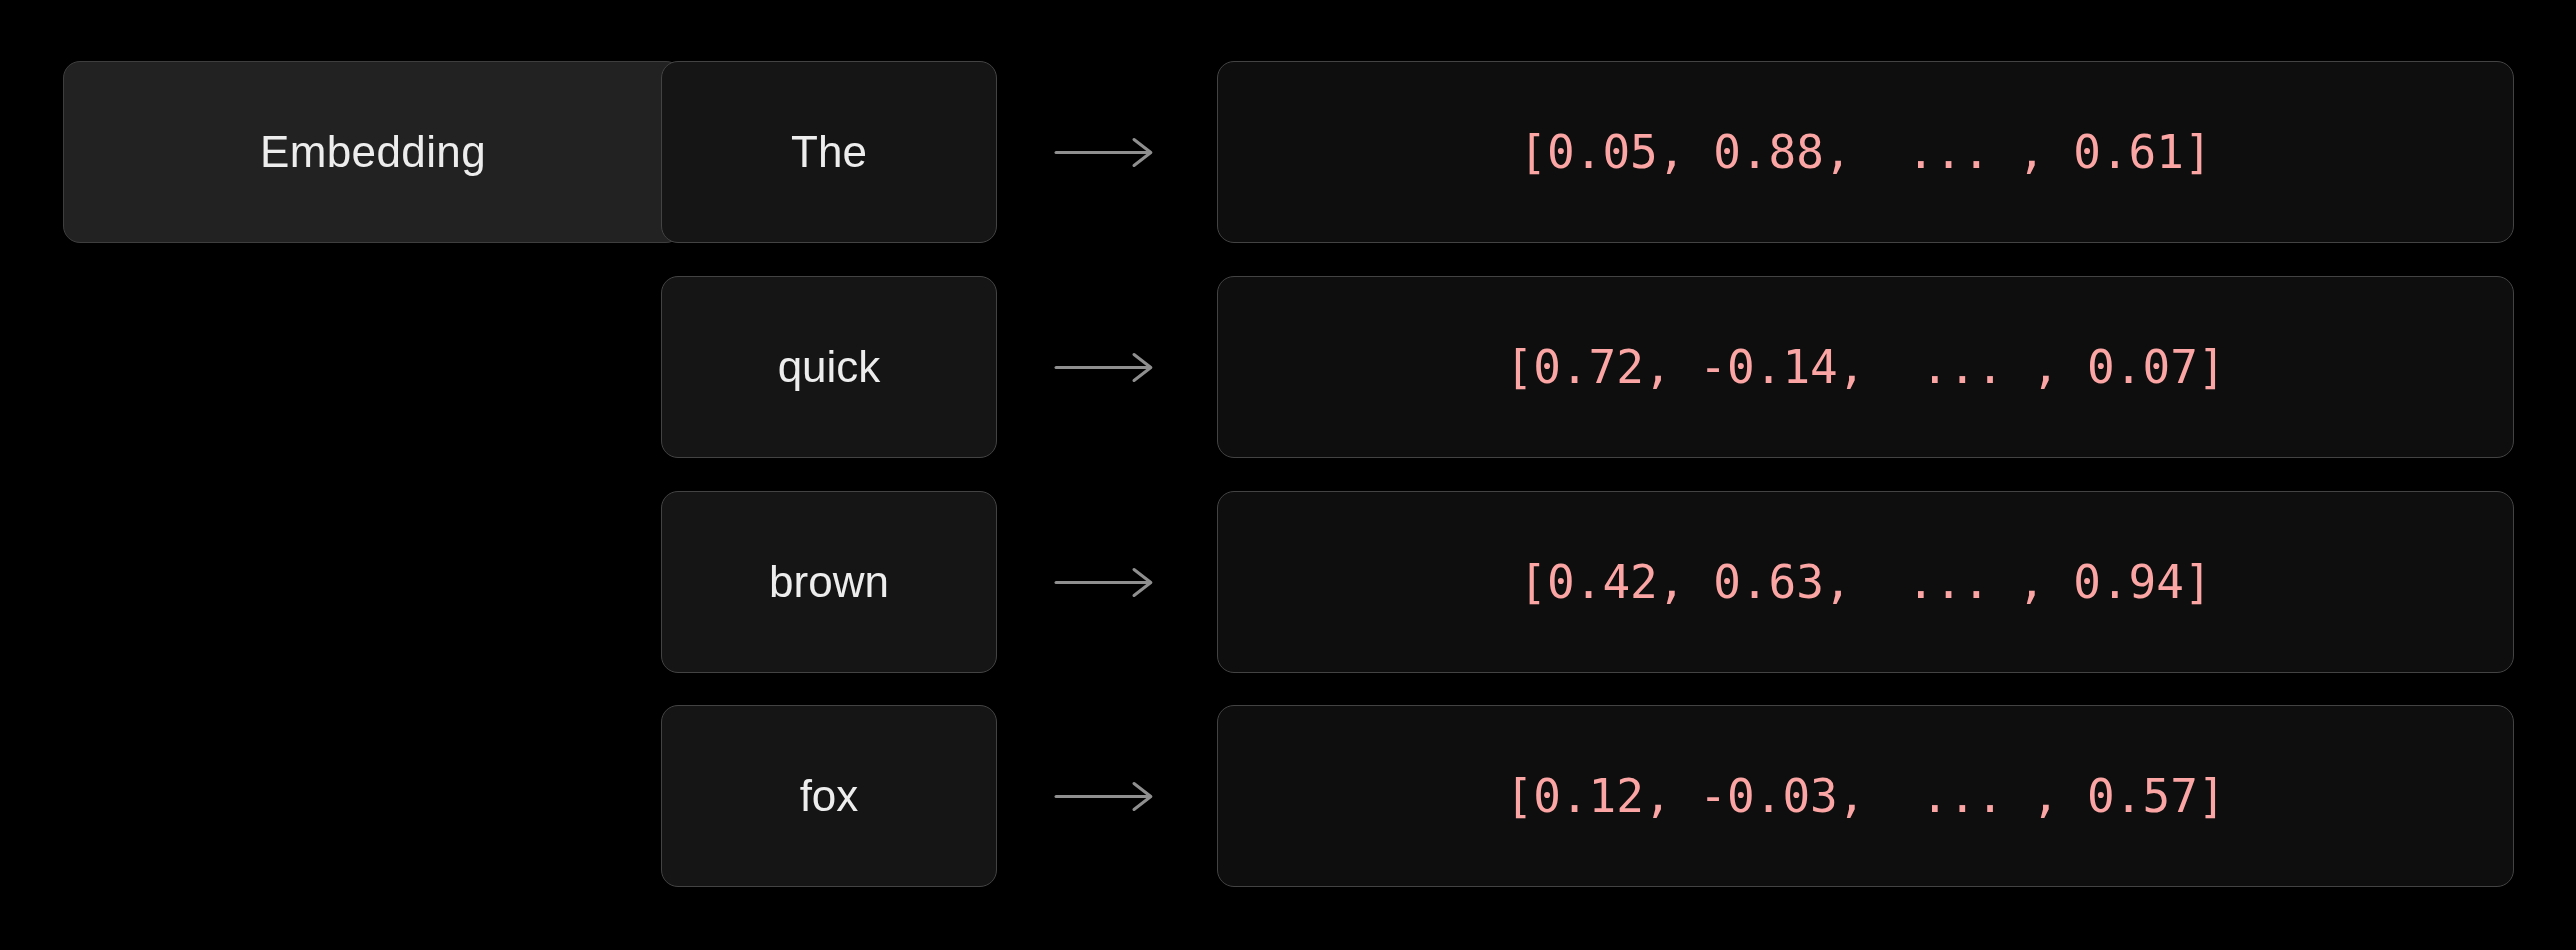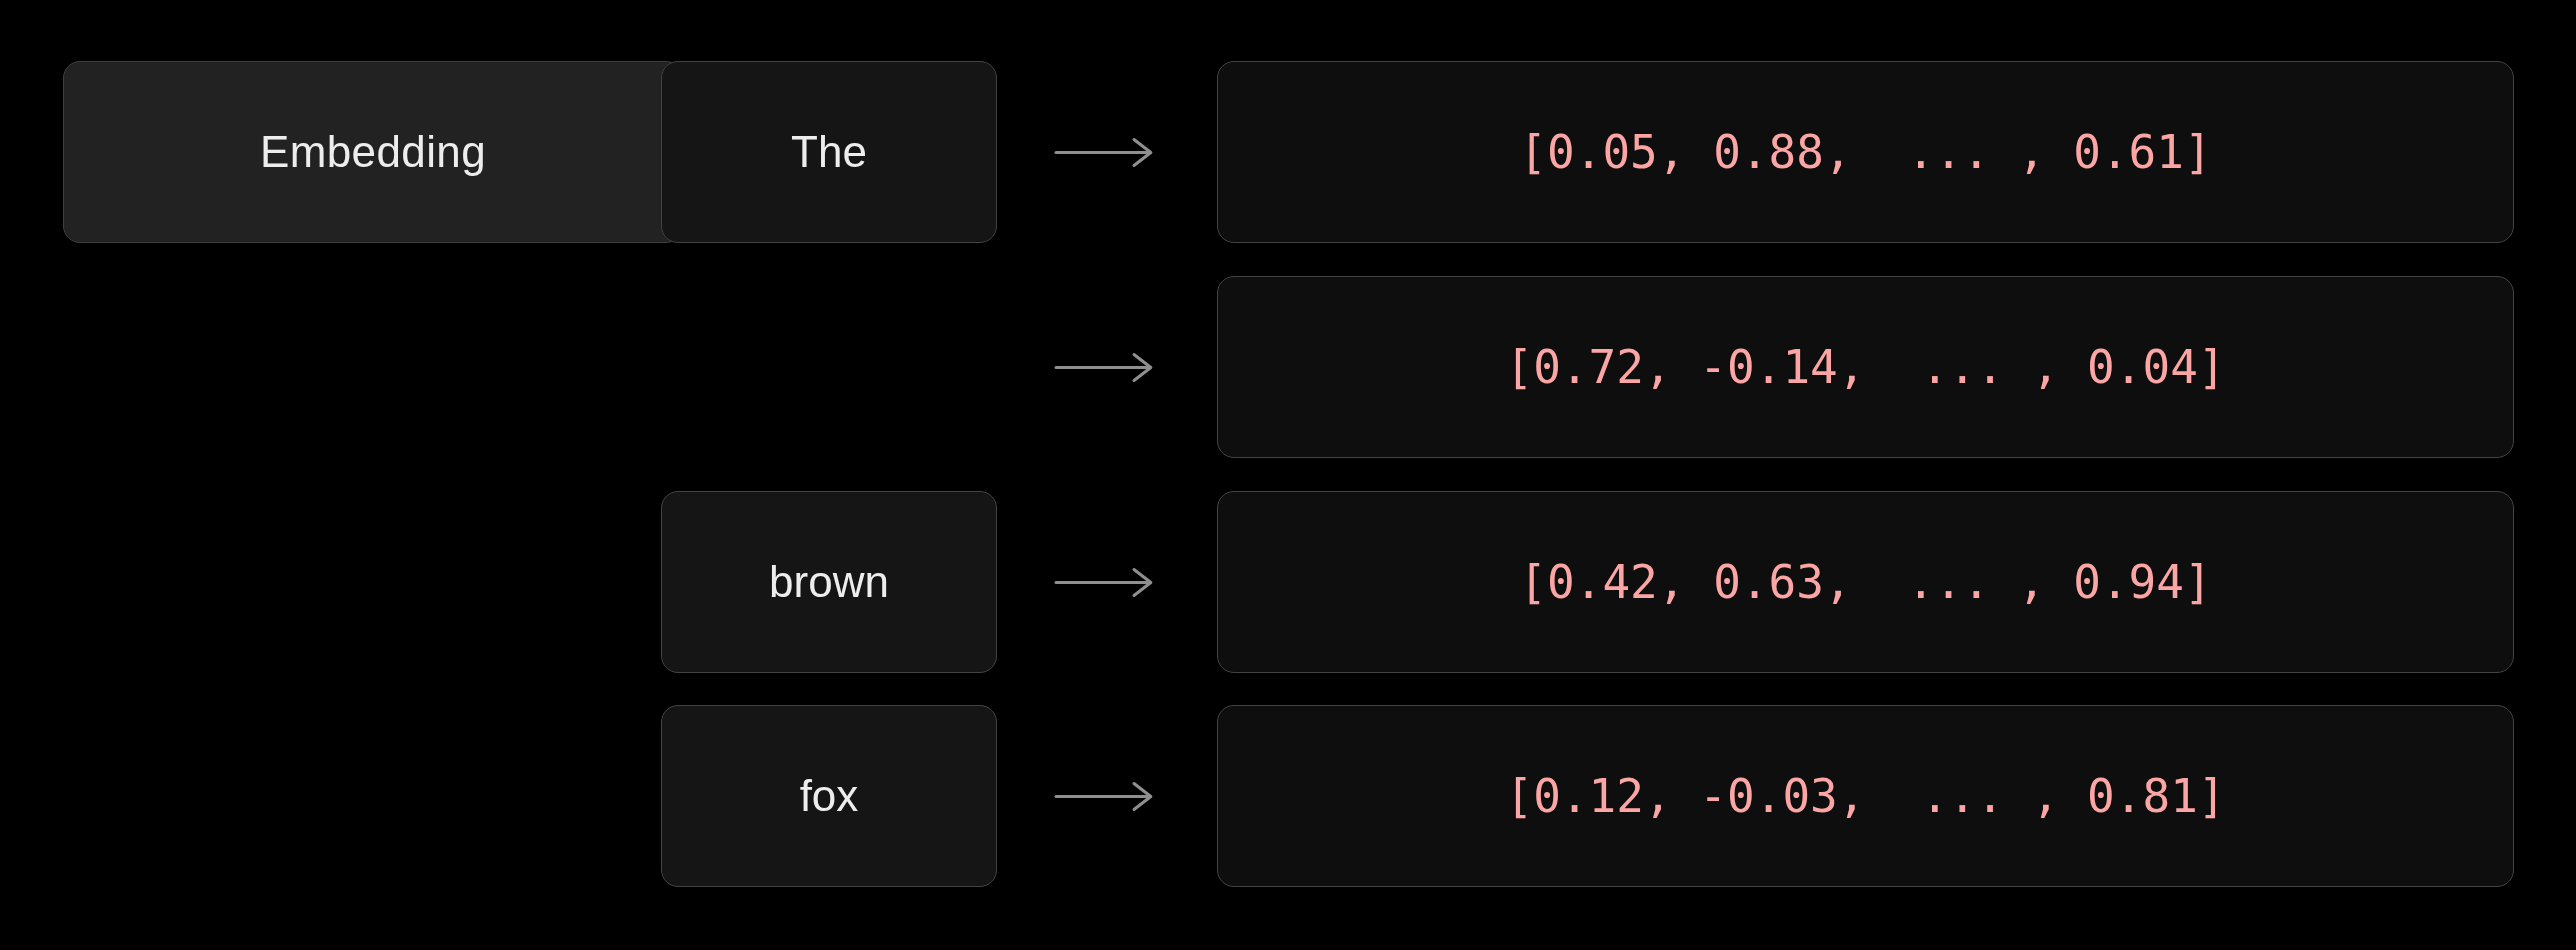--- a/index.html
+++ b/index.html
@@ -97,26 +97,29 @@
     <svg class="arrow" viewBox="0 0 140 64">
       <line x1="4" y1="32" x2="126" y2="32" stroke="#8f8f8f" stroke-width="4" stroke-linecap="round"></line>
       <polyline points="106,15 128,32 106,49" fill="none" stroke="#8f8f8f" stroke-width="4" stroke-linecap="round" stroke-linejoin="round"></polyline>
     </svg>
     <div class="box vector-box">
       <span class="vector-text">[0.05, 0.88,  ... , 0.61]</span>
     </div>
   </div>
 
   <div class="row row-1">
+    <div class="box token-box">
+      <span class="label">quick</span>
+    </div>
     <svg class="arrow" viewBox="0 0 140 64">
       <line x1="4" y1="32" x2="126" y2="32" stroke="#8f8f8f" stroke-width="4" stroke-linecap="round"></line>
       <polyline points="106,15 128,32 106,49" fill="none" stroke="#8f8f8f" stroke-width="4" stroke-linecap="round" stroke-linejoin="round"></polyline>
     </svg>
     <div class="box vector-box">
-      <span class="vector-text">[0.72, -0.14,  ... , 0.04]</span>
+      <span class="vector-text">[0.72, -0.14,  ... , 0.07]</span>
     </div>
   </div>
 
   <div class="row row-2">
     <div class="box token-box">
       <span class="label">brown</span>
     </div>
     <svg class="arrow" viewBox="0 0 140 64">
       <line x1="4" y1="32" x2="126" y2="32" stroke="#8f8f8f" stroke-width="4" stroke-linecap="round"></line>
       <polyline points="106,15 128,32 106,49" fill="none" stroke="#8f8f8f" stroke-width="4" stroke-linecap="round" stroke-linejoin="round"></polyline>
@@ -128,18 +131,18 @@
 
   <div class="row row-3">
     <div class="box token-box">
       <span class="label">fox</span>
     </div>
     <svg class="arrow" viewBox="0 0 140 64">
       <line x1="4" y1="32" x2="126" y2="32" stroke="#8f8f8f" stroke-width="4" stroke-linecap="round"></line>
       <polyline points="106,15 128,32 106,49" fill="none" stroke="#8f8f8f" stroke-width="4" stroke-linecap="round" stroke-linejoin="round"></polyline>
     </svg>
     <div class="box vector-box">
-      <span class="vector-text">[0.12, -0.03,  ... , 0.81]</span>
+      <span class="vector-text">[0.12, -0.03,  ... , 0.57]</span>
     </div>
   </div>
 
 </div>
 
 
 </body></html>

